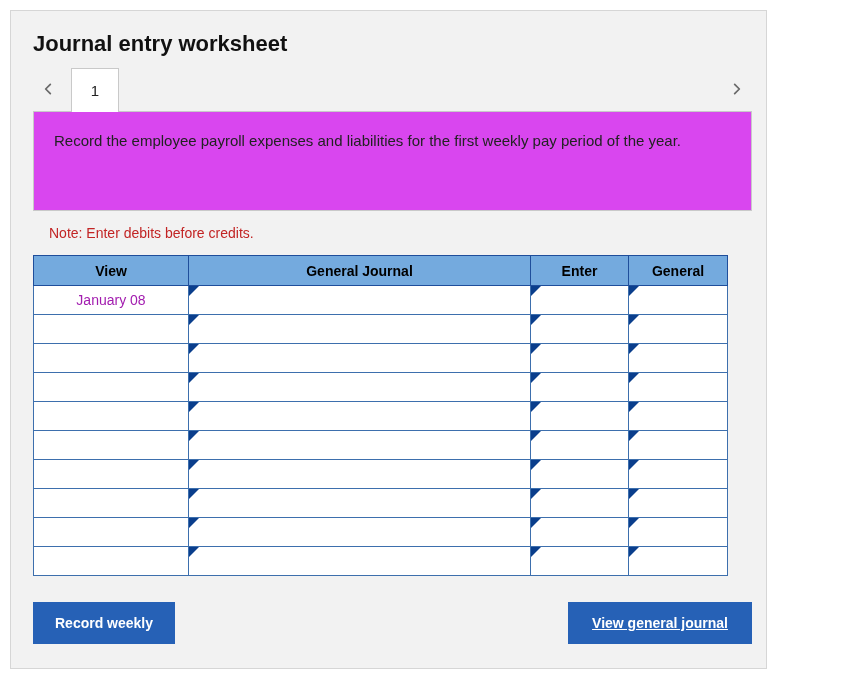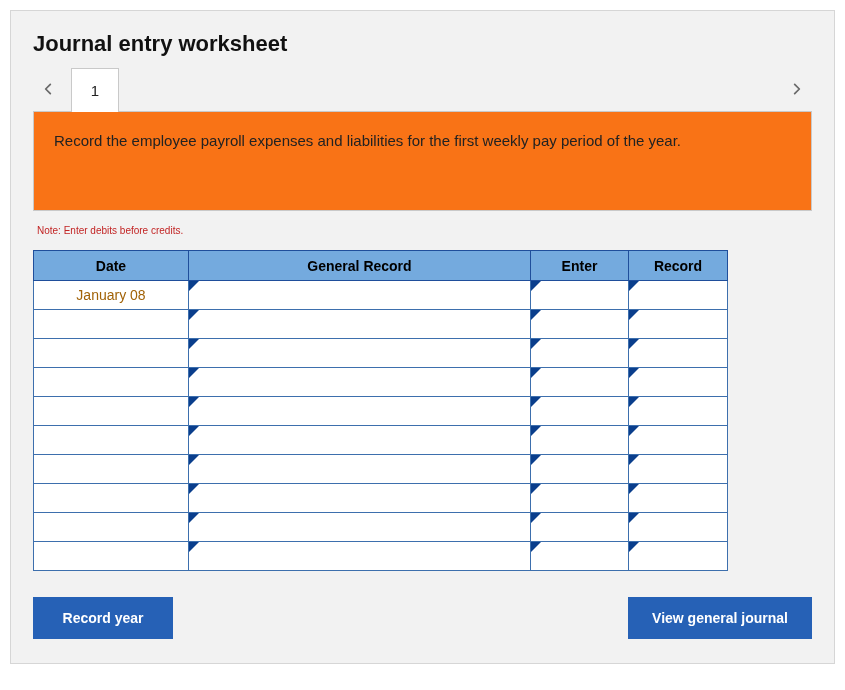--- a/index.html
+++ b/index.html
@@ -4,24 +4,24 @@
   <style>
     * { box-sizing: border-box; margin: 0; padding: 0; }
     body {
       font-family: Verdana, Geneva, sans-serif;
       font-size: 14px;
       color: #222;
       background: #fff;
       padding: 10px;
     }
     .panel {
-      width: 825px;
+      width: 757px;
       background: #f2f2f2;
       border: 1px solid #d6d6d6;
-      padding: 20px 22px 24px 22px;
+      padding: 20px 14px 24px 22px;
     }
     .title {
       font-size: 22px;
       font-weight: bold;
       color: #111;
       margin-bottom: 10px;
     }
     .nav-row {
       display: flex;
       align-items: center;
@@ -42,33 +42,33 @@
       border-bottom: none;
       width:48px; height:44px;
       display:flex; align-items:center; justify-content:center;
       font-size:15px;
       cursor:pointer;
       position:relative;
       top:1px;
       z-index:2;
     }
     .instruction-box {
-      background:#f97316;
+      background:#d946ef;
       border:1px solid #c9c9c9;
       padding:18px 20px 30px 20px;
       font-size:15px;
       line-height:1.5;
       color:#222;
       width:100%;
       min-height:100px;
     }
     .note {
       color:#c22424;
-      font-size:10px;
-      margin:14px 0 14px 4px;
+      font-size:14px;
+      margin:14px 0 14px 16px;
     }
     .journal-table {
       border-collapse: collapse;
       width: 694px;
       table-layout: fixed;
     }
     .journal-table th {
       background:#74aade;
       border:1px solid #1f4e9b;
       color:#000;
@@ -83,21 +83,21 @@
       height:29px;
       background:#fff;
       position:relative;
       padding:0;
     }
     .journal-table col.date-col  { width:155px; }
     .journal-table col.gj-col    { width:342px; }
     .journal-table col.debit-col { width:98px; }
     .journal-table col.credit-col{ width:99px; }
     .cell-shell { width:100%; height:100%; display:flex; align-items:center; }
-    .date-cell { justify-content:center; color:#a16207; }
+    .date-cell { justify-content:center; color:#a21caf; }
     .flag {
       position:absolute; top:0; left:0;
       width:0; height:0;
       border-top:5px solid #0a3e8c;
       border-right:5px solid transparent;
       border-bottom:5px solid transparent;
       border-left:5px solid #0a3e8c;
     }
     .cell-input {
       width:100%; height:100%;
@@ -116,21 +116,21 @@
       background:#2661b6;
       color:#fff;
       font-weight:bold;
       font-size:14px;
       border:none;
       padding:13px 22px;
       cursor:pointer;
       min-width:140px;
       text-align:center;
     }
-    .btn.view { min-width:184px; }
+    .btn.view { min-width:184px;text-decoration:underline; }
   </style>
 </head>
 <body>
 
 <div class="panel">
 
   <div class="title">Journal entry worksheet</div>
 
   <div class="nav-row">
     <div class="nav-arrow">
@@ -158,24 +158,24 @@
 
   <table class="journal-table">
     <colgroup>
       <col class="date-col">
         <col class="gj-col">
         <col class="debit-col">
         <col class="credit-col">
     </colgroup>
     <thead>
       <tr>
-        <th>Date</th>
-        <th>General Record</th>
+        <th>View</th>
+        <th>General Journal</th>
         <th>Enter</th>
-        <th>Record</th>
+        <th>General</th>
       </tr>
     </thead>
     <tbody id="journal-body">
         <tr>
           <td>
             <div class="cell-shell date-cell">January 08</div>
           </td>
           <td><div class="flag"></div><input type="text" class="cell-input" value="" style=""></td>
           <td><div class="flag"></div><input type="text" class="cell-input amount-input" value="" style=""></td>
           <td><div class="flag"></div><input type="text" class="cell-input amount-input" value="" style=""></td>
@@ -249,18 +249,18 @@
             <div class="cell-shell date-cell"></div>
           </td>
           <td><div class="flag"></div><input type="text" class="cell-input" value="" style=""></td>
           <td><div class="flag"></div><input type="text" class="cell-input amount-input" value="" style=""></td>
           <td><div class="flag"></div><input type="text" class="cell-input amount-input" value="" style=""></td>
         </tr>
       </tbody>
   </table>
 
   <div class="btn-row">
-    <button class="btn">Record year</button>
+    <button class="btn">Record weekly</button>
     <div class="spacer"></div>
     <button class="btn view">View general journal</button>
   </div>
 
 </div>
 
 </body></html>

